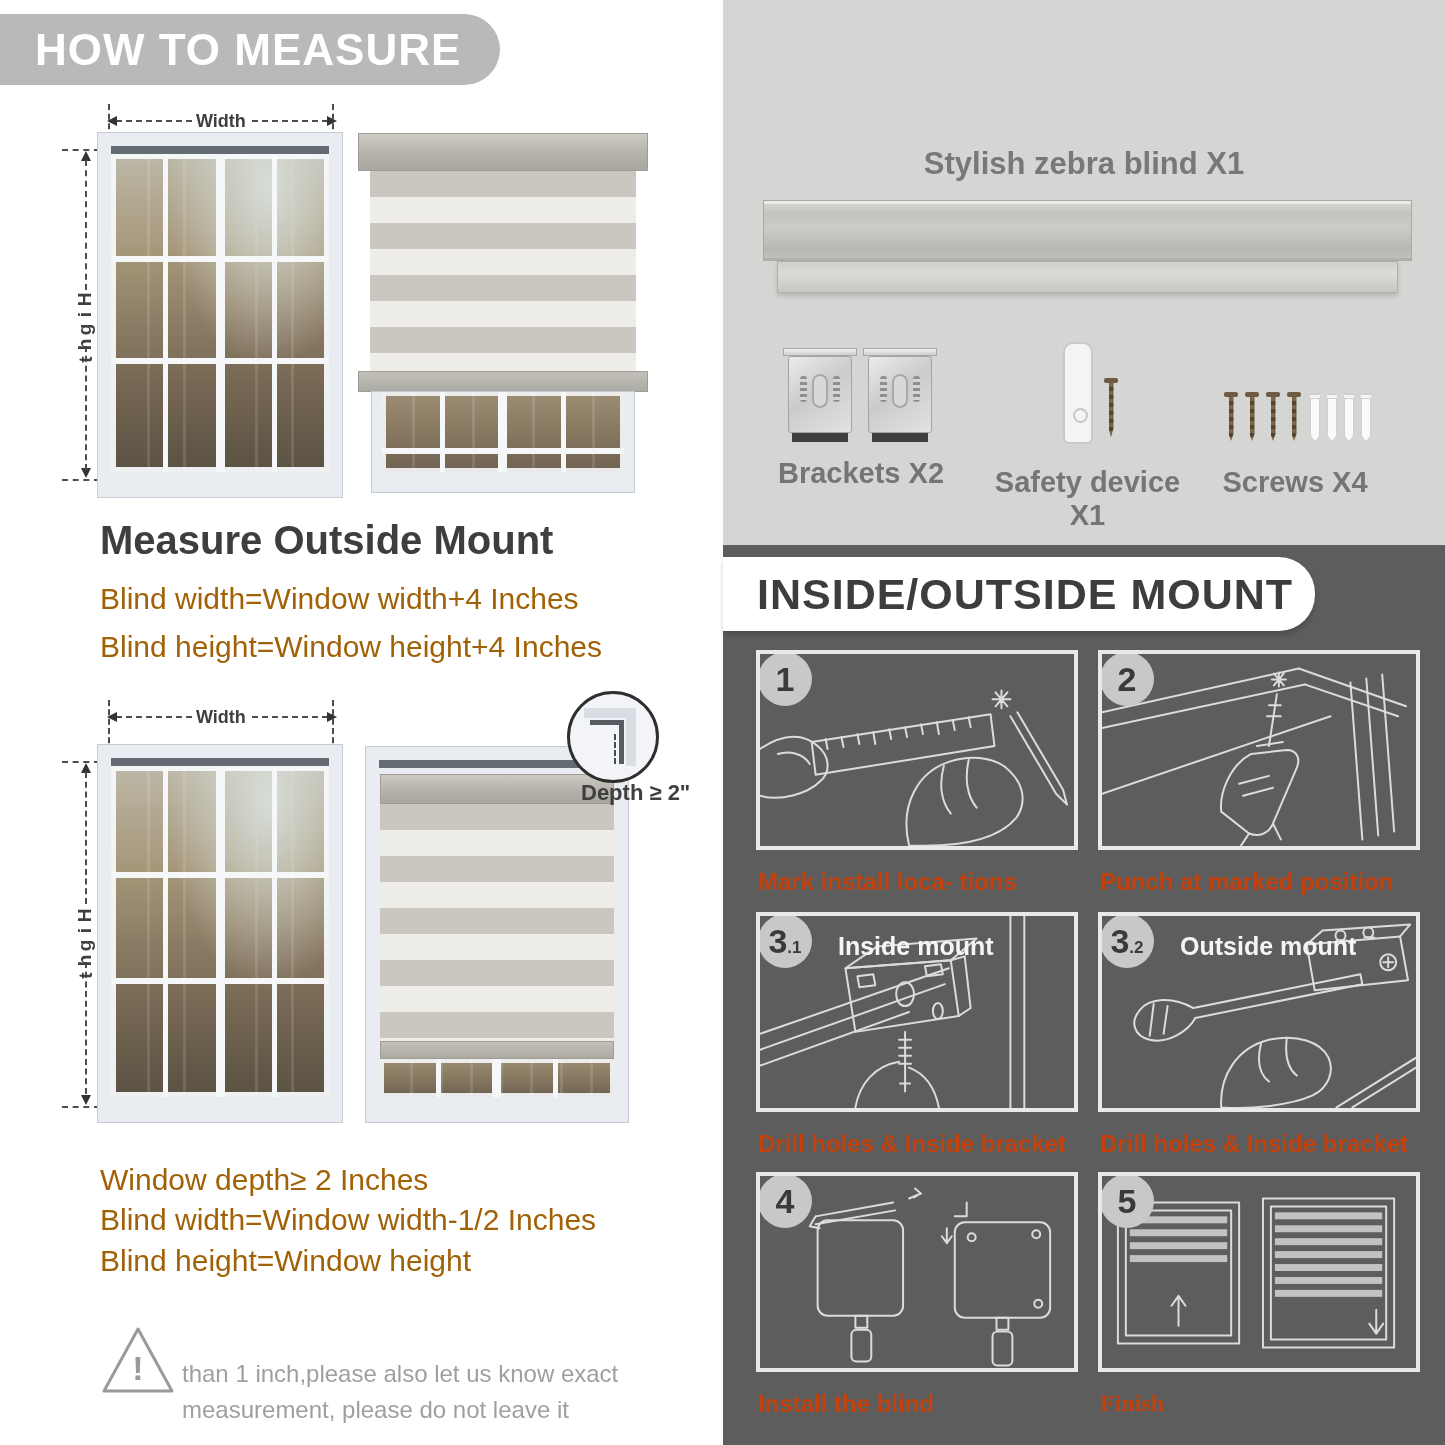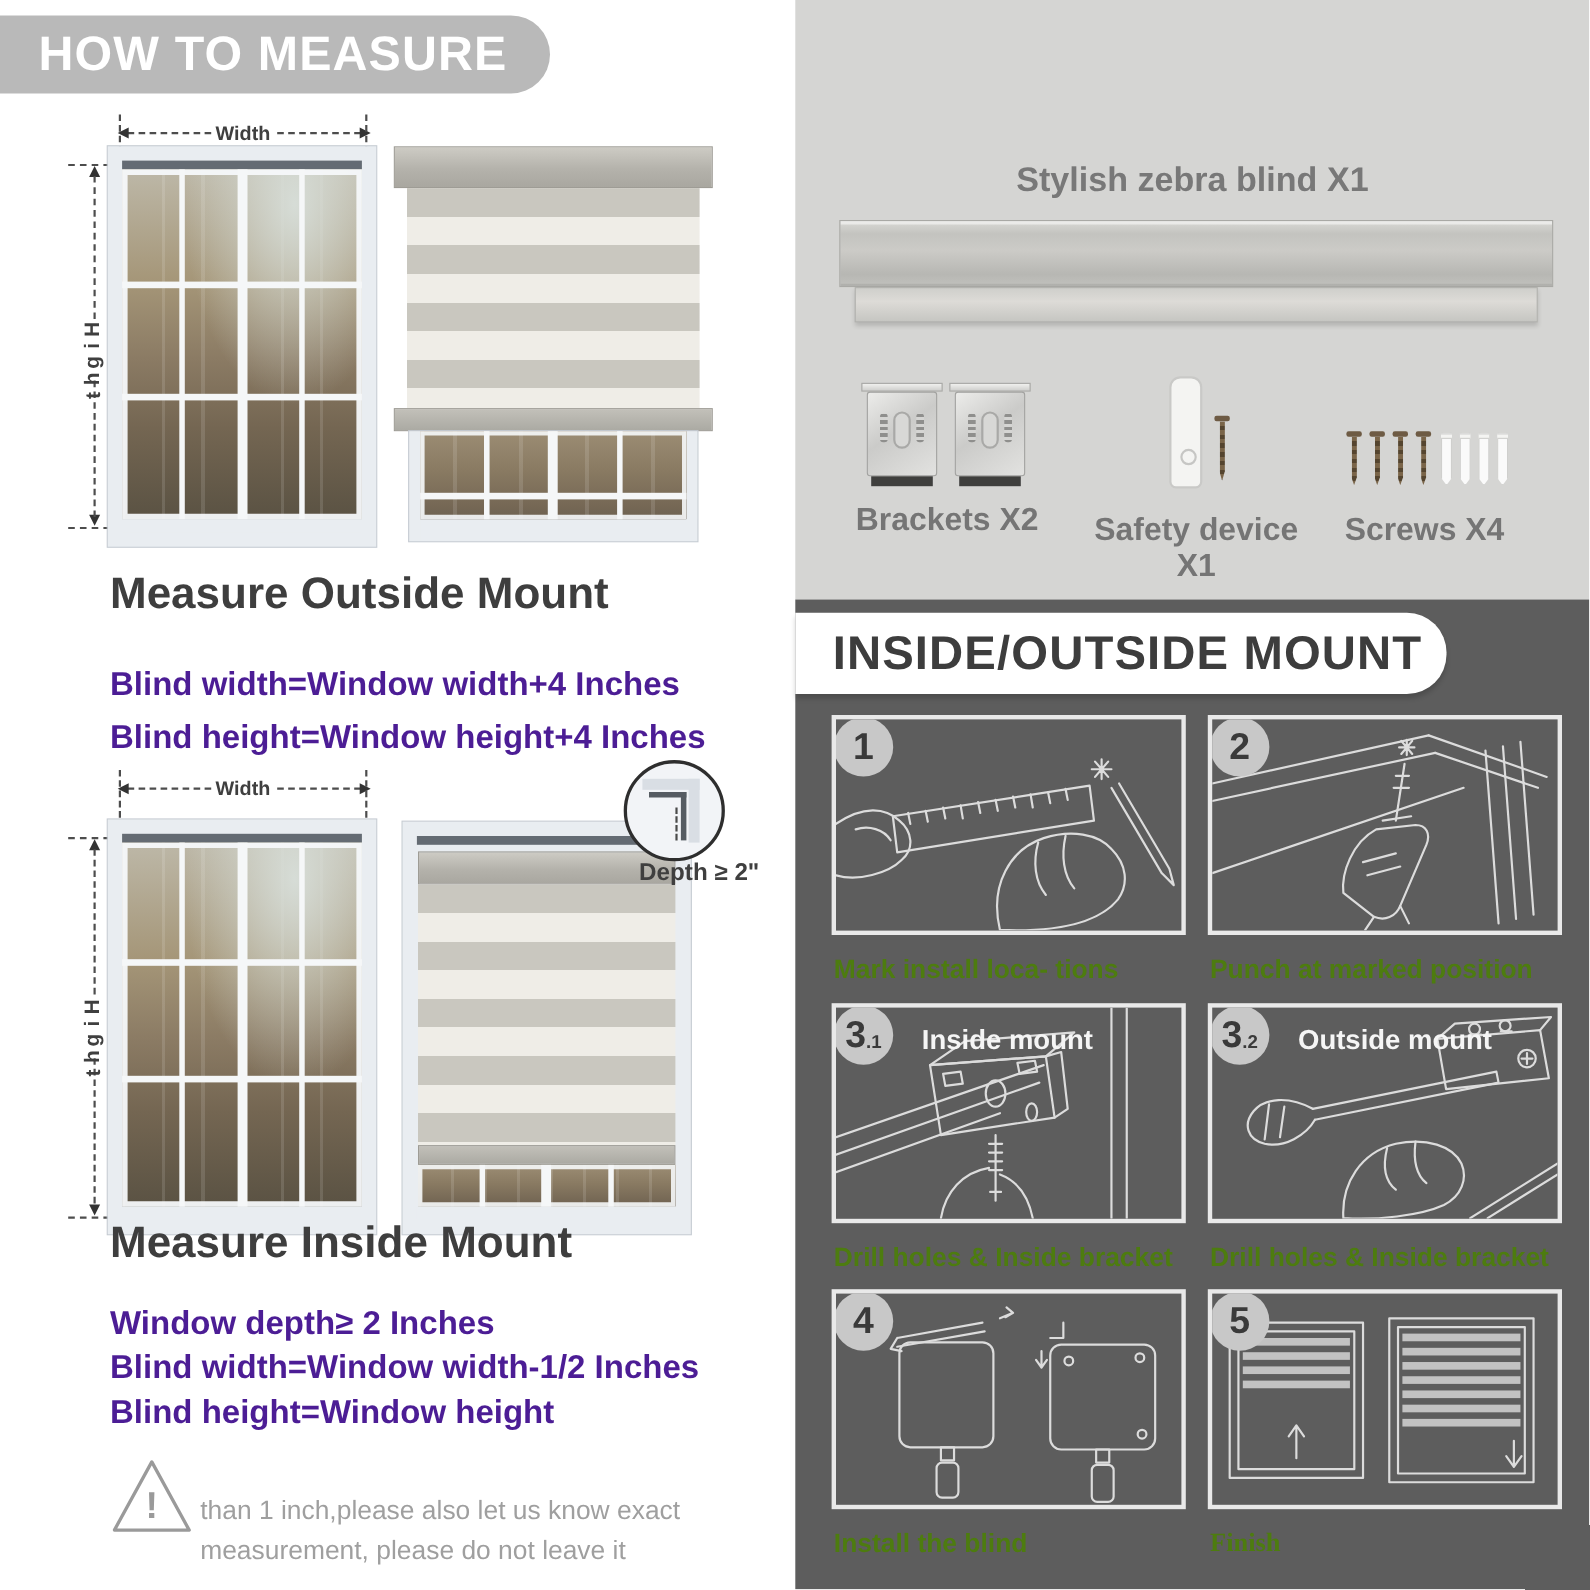--- a/index.html
+++ b/index.html
@@ -18,21 +18,21 @@
     border-radius:0 36px 36px 0;color:#3d3d3d;font-size:43px;font-weight:700;
     letter-spacing:1px;line-height:74px;padding-left:34px;box-sizing:border-box;
     box-shadow:0 4px 5px rgba(0,0,0,0.18);}
 
   
   .inc-bg{left:723px;top:0;width:722px;height:545px;background:#d5d5d3;}
   .dark-bg{left:723px;top:545px;width:722px;height:900px;background:#5d5d5d;}
 
   
   .h1{font-size:40px;font-weight:700;color:#3e3e3e;}
-  .body-line{font-size:30px;font-weight:700;color:#4c1d95;margin-top:24px;}
+  .body-line{font-size:30px;font-weight:400;color:#a16207;}
   .dim-label{font-size:18px;font-weight:700;color:#3f3f3f;}
 
   
   .dash-h{height:0;border-top:2px dashed #4d4d4d;}
   .dash-v{width:0;border-left:2px dashed #4d4d4d;}
   .ah{width:0;height:0;}
   .ah.left {border-top:5px solid transparent;border-bottom:5px solid transparent;border-right:10px solid #333;}
   .ah.right{border-top:5px solid transparent;border-bottom:5px solid transparent;border-left:10px solid #333;}
   .ah.up   {border-left:5px solid transparent;border-right:5px solid transparent;border-bottom:10px solid #333;}
   .ah.down {border-left:5px solid transparent;border-right:5px solid transparent;border-top:10px solid #333;}
@@ -109,21 +109,21 @@
   .anchor .collar{position:absolute;left:-3px;top:0;width:14px;height:5px;background:#f4f4f2;border:1px solid #cfcfcd;box-sizing:border-box;}
   .item-label{font-size:29px;font-weight:700;color:#757575;text-align:center;}
 
   
   .panel{width:322px;height:200px;border:4px solid #e9e9e9;box-sizing:border-box;background:#5d5d5d;overflow:hidden;}
   .badge{position:absolute;left:-2px;top:-2px;width:54px;height:54px;border-radius:50%;background:#c8c8c8;
     color:#3a3a3a;display:flex;align-items:center;justify-content:center;font-weight:700;}
   .badge-num{font-size:34px;line-height:1;}
   .badge-sub{font-size:17px;line-height:1;margin-top:12px;}
   .panel-title{position:absolute;left:78px;top:16px;color:#f5f5f5;font-size:25px;font-weight:700;}
-  .caption{color:#4d7c0f;font-size:24px;font-weight:700;}
+  .caption{color:#c2410c;font-size:24px;font-weight:700;}
   .lineart{position:absolute;left:0;top:0;width:100%;height:100%;}
   .lineart path,.lineart circle,.lineart rect,.lineart ellipse,.lineart line
     {fill:none;stroke:#dcdcdc;stroke-width:2;stroke-linecap:round;stroke-linejoin:round;}
   .lineart .fillbar{fill:#cdcdcd;stroke:none;opacity:0.9;}
 </style>
 </head>
 <body>
 
 <div class="page">
 
@@ -231,21 +231,20 @@
     <div class="sill-in"></div>
   </div>
 
   <div class="abs mag">
     <div class="mag-band"></div>
     <div class="mag-dark"></div>
     <div class="mag-dash"></div>
   </div>
   <div class="abs dim-label" style="left:581px;top:780px;font-size:22px;">Depth ≥ 2"</div>
 
-  <div class="abs h1" style="left:100px;top:1108px;">Measure Inside Mount</div>
   <div class="abs body-line" style="left:100px;top:1163px;">Window depth≥ 2 Inches</div>
   <div class="abs body-line" style="left:100px;top:1203px;">Blind width=Window width-1/2 Inches</div>
   <div class="abs body-line" style="left:100px;top:1244px;">Blind height=Window height</div>
 
   <svg class="abs" style="left:98px;top:1322px;" width="80" height="76" viewBox="0 0 80 76">
     <path d="M40,7 L74,69 L6,69 Z" fill="none" stroke="#9a9a9a" stroke-width="3" stroke-linejoin="round"></path>
     <text x="40" y="58" text-anchor="middle" font-size="34" font-weight="bold" fill="#9a9a9a" font-family="Liberation Sans, sans-serif">!</text>
   </svg>
   <div class="abs warn-text" style="left:182px;top:1356px;">than 1 inch,please also let us know exact</div>
   <div class="abs warn-text" style="left:182px;top:1392px;">measurement, please do not leave it</div>

